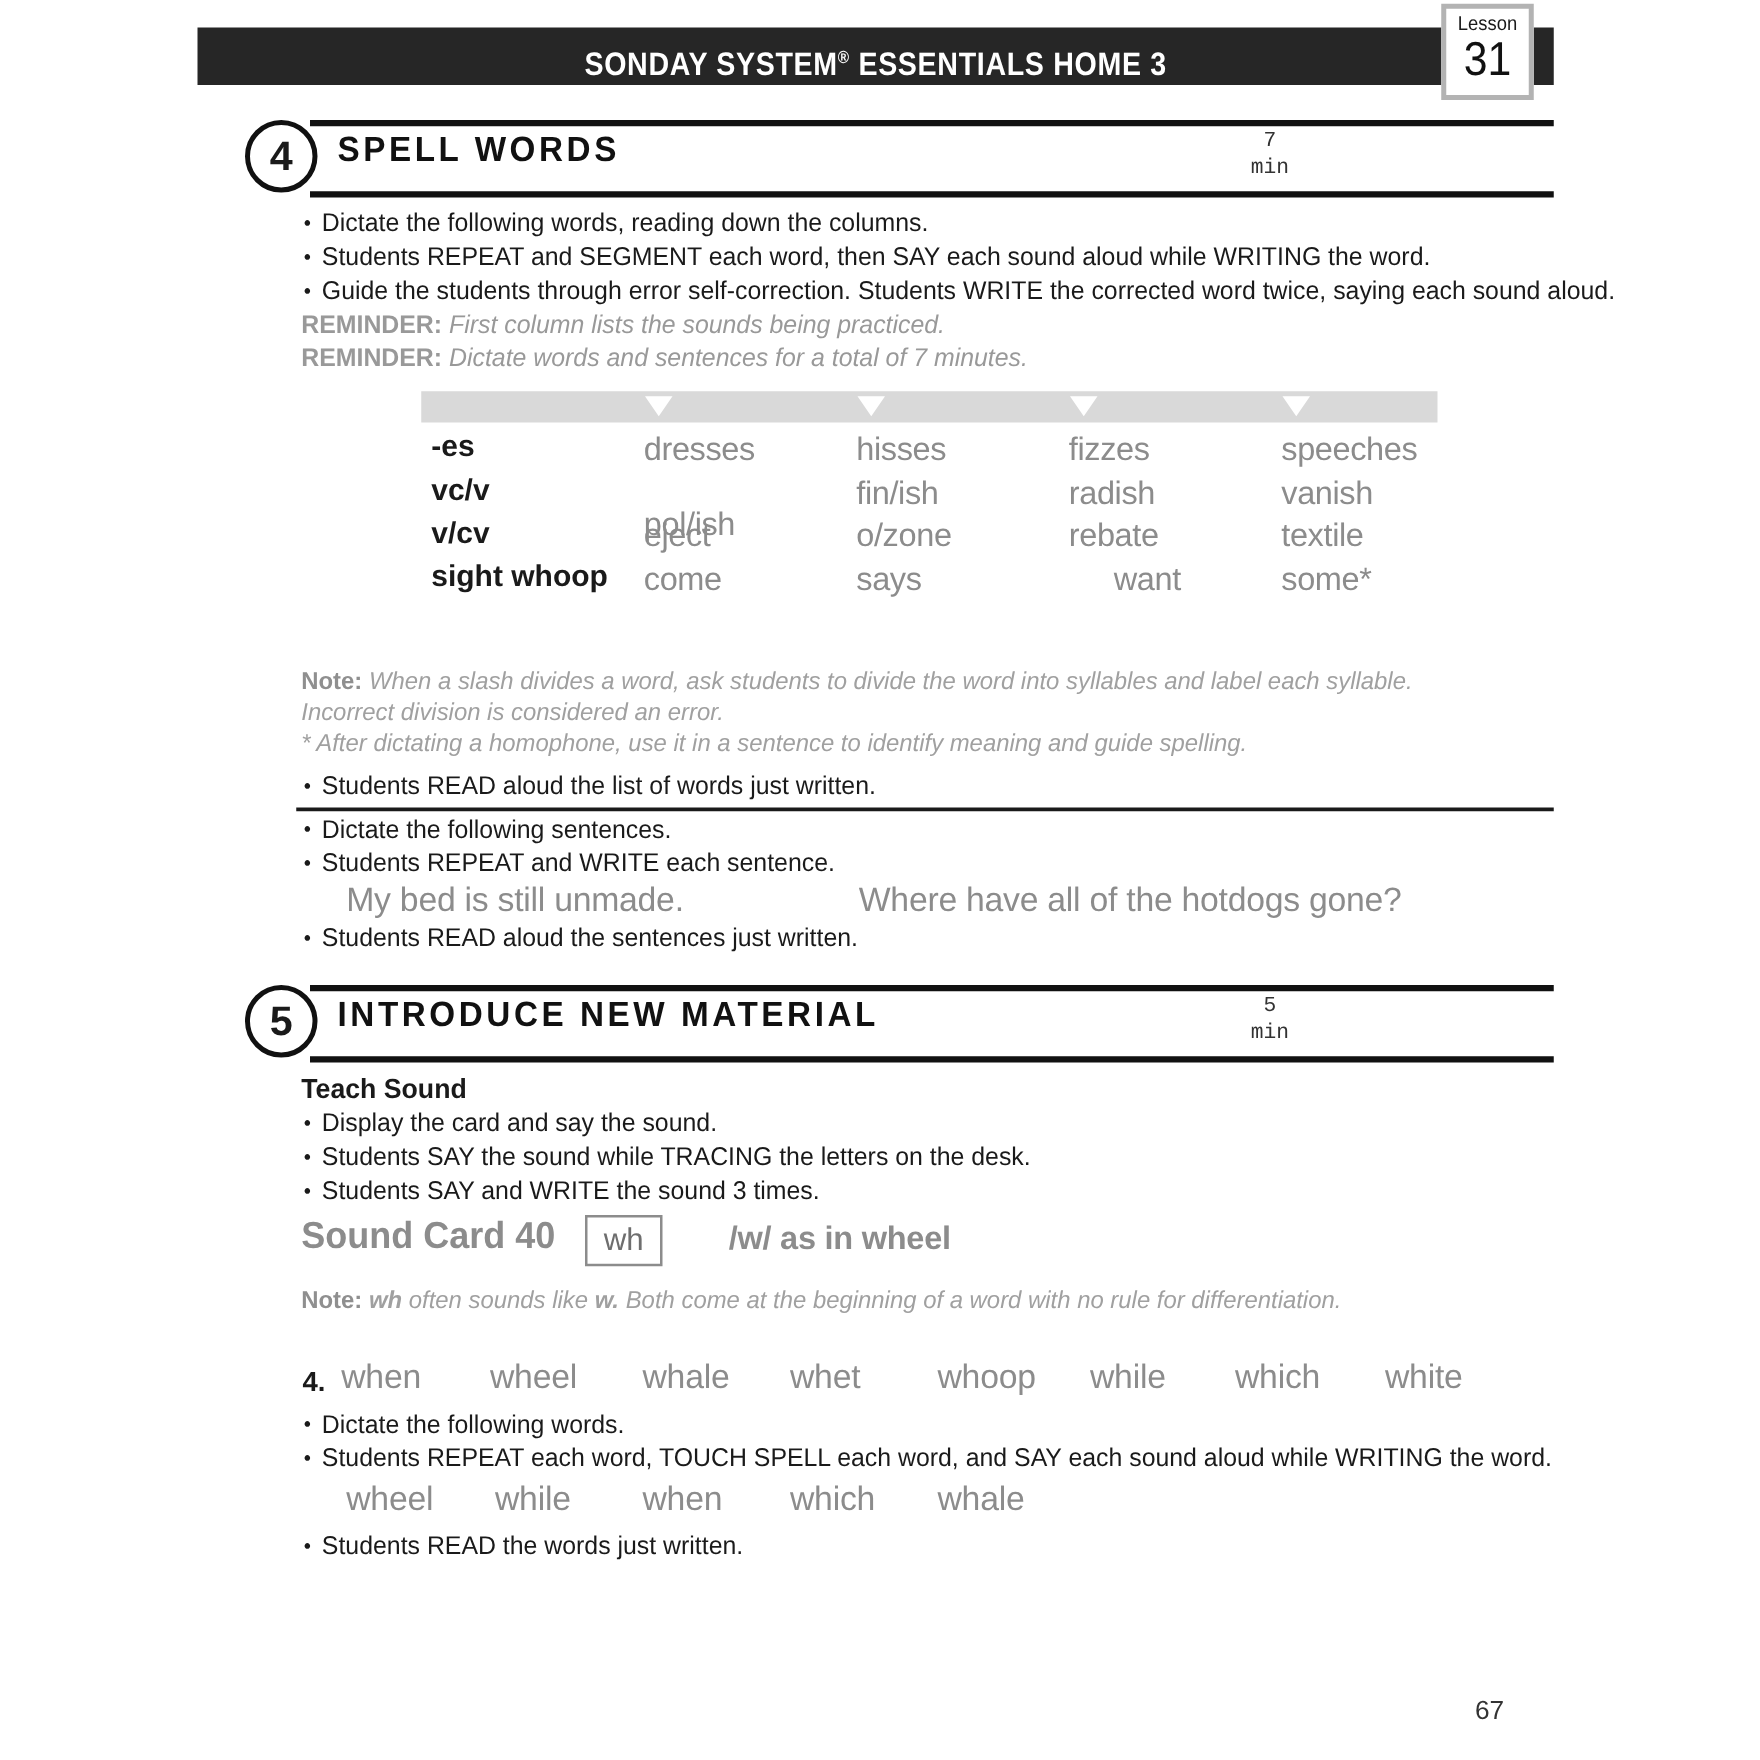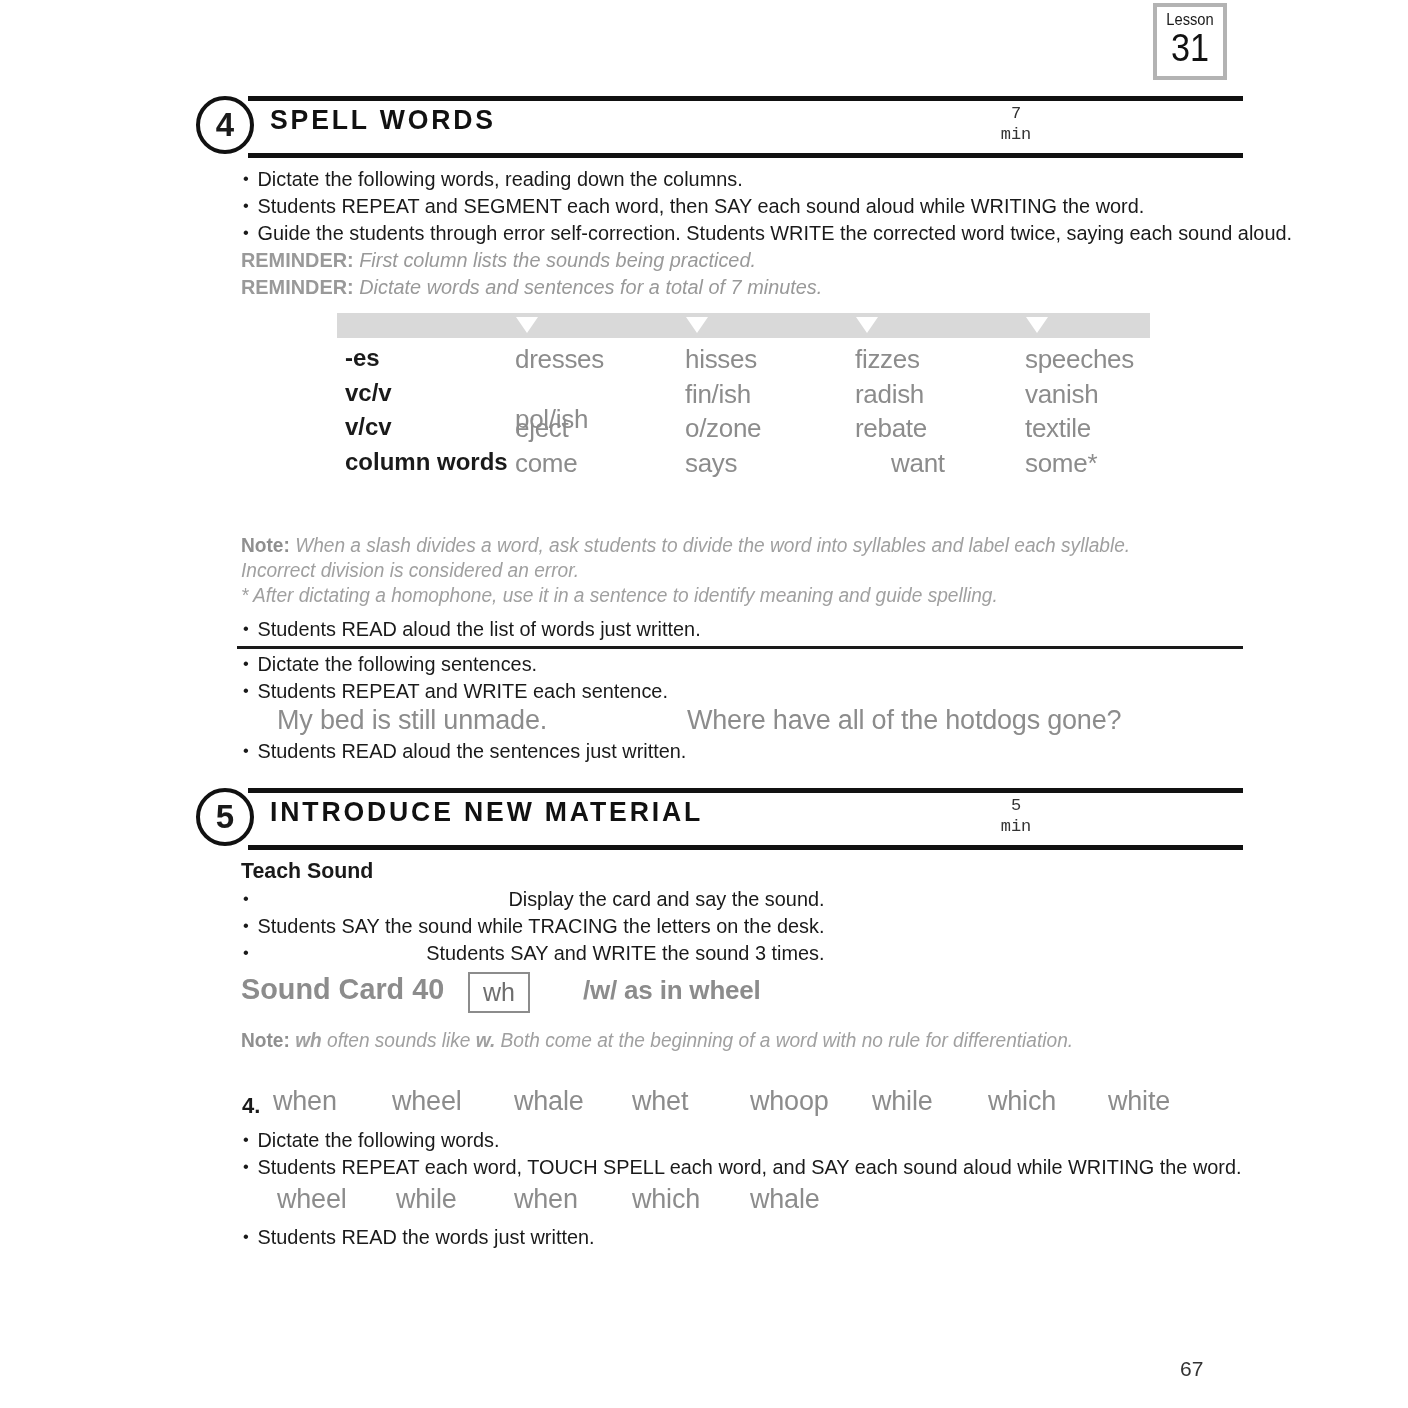--- a/index.html
+++ b/index.html
@@ -305,20 +305,25 @@
     font-family: "Liberation Sans", sans-serif;
     font-size: 21px;
     color: #333333;
   }
 </style>
 </head>
 <body>
 
 <div class="page">
 
+  <div class="banner">
+    <div class="banner-title">
+      <span>SONDAY SYSTEM</span><sup>®</sup><span> ESSENTIALS HOME 3</span>
+    </div>
+  </div>
 
   <div class="lesson-badge">
     <div class="lesson-word">Lesson</div>
     <div class="lesson-num">31</div>
   </div>
 
   <div class="section-head" style="top:96px;">
     <div class="rule-top"></div>
     <div class="rule-bot"></div>
     <div class="sec-circle">4</div>
@@ -366,21 +371,21 @@
       <div class="wcell" style="left:680px;">vanish</div>
     </div>
     <div class="wrow">
       <div class="wcell sound" style="left:0px;">v/cv</div>
       <div class="wcell" style="left:170px;">eject</div>
       <div class="wcell" style="left:340px;">o/zone</div>
       <div class="wcell" style="left:510px;">rebate</div>
       <div class="wcell" style="left:680px;">textile</div>
     </div>
     <div class="wrow">
-      <div class="wcell sound" style="left:0px;">column words</div>
+      <div class="wcell sound" style="left:0px;">sight whoop</div>
       <div class="wcell" style="left:170px;">come</div>
       <div class="wcell" style="left:340px;">says</div>
       <div class="wcell" style="left:510px;margin-left:36px;">want</div>
       <div class="wcell" style="left:680px;">some*</div>
     </div>
   </div>
 
   <div class="blk note" style="left:241px; top:533px; width:960px;">
     <b>Note:</b><span> When a slash divides a word, ask students to divide the word into syllables and label each syllable. Incorrect division is considered an error.</span>
   </div>
@@ -412,21 +417,21 @@
     <div class="sec-circle">5</div>
     <div class="sec-title">INTRODUCE NEW MATERIAL</div>
     <div class="sec-time">
       <div>5</div>
       <div>min</div>
     </div>
   </div>
 
   <div class="subhead" style="left:241px; top:858px;">Teach Sound</div>
 
-  <div class="blk" style="left:241px; top:885px;text-align:right;">
+  <div class="blk" style="left:241px; top:885px;">
     <div class="bullet">Display the card and say the sound.</div>
     <div class="bullet">Students SAY the sound while TRACING the letters on the desk.</div>
     <div class="bullet">Students SAY and WRITE the sound 3 times.</div>
   </div>
 
   <div class="soundcard-label">Sound Card 40</div>
   <div class="soundcard-box">wh</div>
   <div class="soundcard-desc">/w/ as in wheel</div>
 
   <div class="blk note" style="left:241px; top:1028px; width:980px;">

